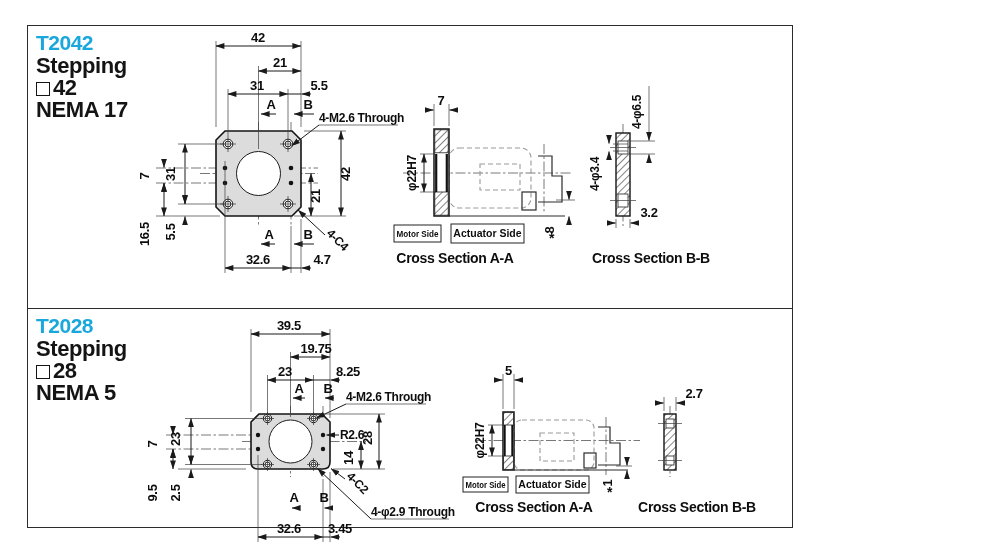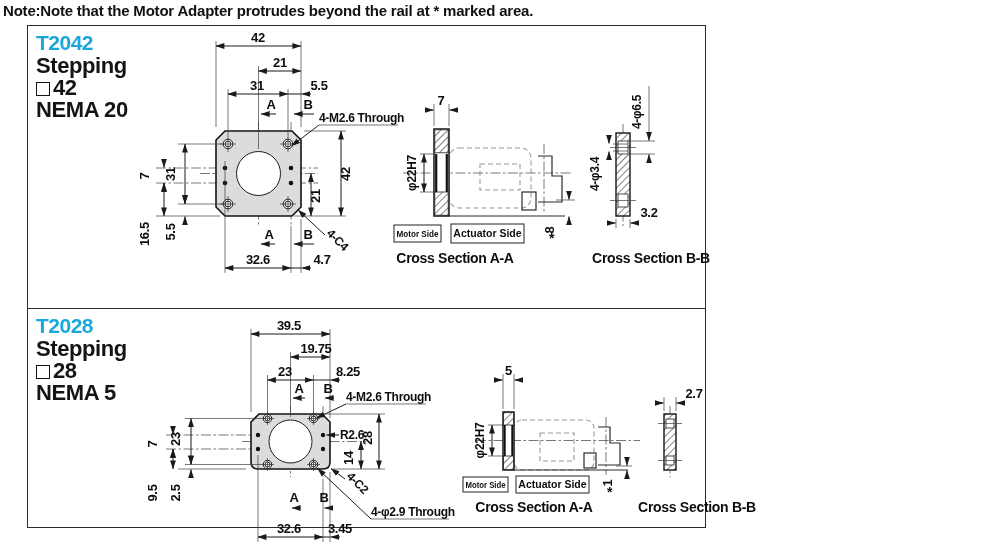--- a/index.html
+++ b/index.html
@@ -1,19 +1,19 @@
 <!DOCTYPE html>
 <html><head>
 <meta charset="utf-8">
 <style>
   html,body{margin:0;padding:0;background:#fff;}
   #screen{position:relative;width:998px;height:557px;background:#fff;overflow:hidden;
           font-family:"Liberation Sans",sans-serif;color:#111;}
   .note{position:absolute;left:3px;top:2px;font-size:15px;font-weight:700;letter-spacing:-0.2px;color:#111;}
-  .sheet{position:absolute;left:27px;top:25px;width:679px;height:503px;border:1.6px solid #2b2b2b;box-sizing:border-box;}
+  .sheet{position:absolute;left:27px;top:25px;width:766px;height:503px;border:1.6px solid #2b2b2b;box-sizing:border-box;}
   .panel{position:relative;height:250px;}
   .panel.second{border-top:1.6px solid #2b2b2b;margin-top:32px;}
   .model-block{position:absolute;left:8px;top:6px;line-height:22px;}
   .model{font-size:21px;font-weight:700;letter-spacing:-0.5px;margin-bottom:1px;}
   .mline{font-size:22px;font-weight:600;letter-spacing:-0.4px;color:#141414;}
   .sq{display:inline-block;width:12px;height:12px;border:1.6px solid #141414;margin-right:3px;vertical-align:-1px;}
   svg{position:absolute;left:0;top:0;}
   .dl{stroke:#1a1a1a;stroke-width:1;fill:none;}
   .xl{stroke:#3d3d3d;stroke-width:0.7;fill:none;}
   .cl{stroke:#555;stroke-width:0.8;fill:none;stroke-dasharray:10 2.5 2.5 2.5;}
@@ -28,30 +28,29 @@
   .t12{font:600 12px "Liberation Sans",sans-serif;letter-spacing:-0.3px;}
   .cap{font:700 14px "Liberation Sans",sans-serif;letter-spacing:-0.3px;}
   .bx1{font:600 9.5px "Liberation Sans",sans-serif;}
   .bx2{font:600 10.5px "Liberation Sans",sans-serif;}
 </style>
 </head>
 <body>
 
 <div id="screen">
 
-  <div class="note">Note:Note that the Motor Adapter protrudes beyond the rail at * marked area.</div>
 
   <div class="sheet">
 
     <div class="panel">
       <div class="model-block">
         <div class="model" style="color:#1aa7dc">T2042</div>
         <div class="mline">Stepping</div>
         <div class="mline"><span class="sq"></span><span>42</span></div>
-        <div class="mline">NEMA 20</div>
+        <div class="mline">NEMA 17</div>
       </div>
 
       <svg width="733" height="250" viewBox="0 0 733 250">
         <defs>
           <marker id="e1" markerWidth="10" markerHeight="8" refX="8.6" refY="3.5" orient="auto" markerUnits="userSpaceOnUse">
               <path d="M0,0.6 L8.8,3.5 L0,6.4 Z" fill="#1a1a1a"></path>
             </marker>
           <marker id="s1" markerWidth="10" markerHeight="8" refX="0.4" refY="3.5" orient="auto" markerUnits="userSpaceOnUse">
               <path d="M8.8,0.6 L0,3.5 L8.8,6.4 Z" fill="#1a1a1a"></path>
             </marker>

